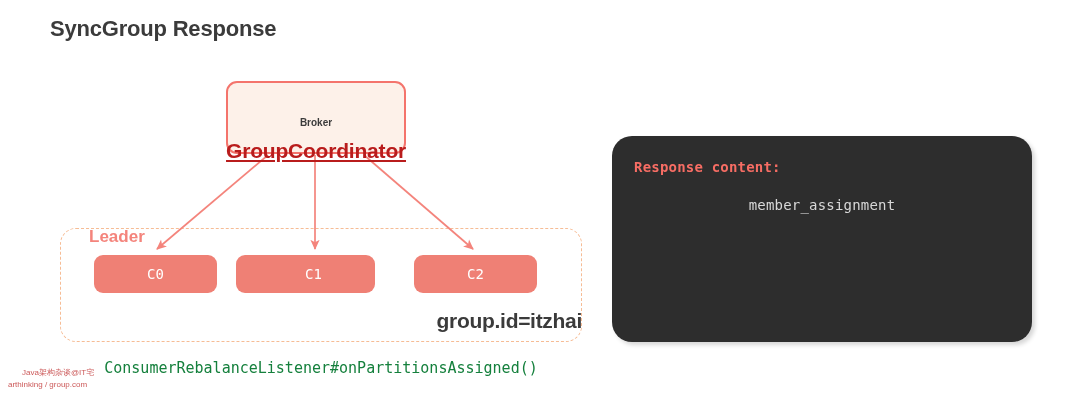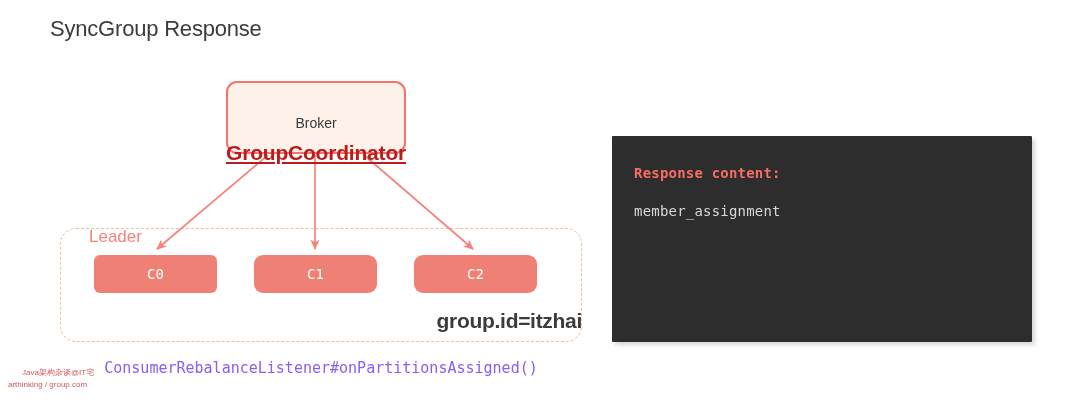--- a/index.html
+++ b/index.html
@@ -22,21 +22,21 @@
     width: 1080px;
     height: 404px;
   }
 
   
   .page-title {
     position: absolute;
     left: 50px;
     top: 16px;
     font-size: 22px;
-    font-weight: normal;
+    font-weight: bold;
     color: #3b3b3b;
     letter-spacing: -0.2px;
     white-space: nowrap;
   }
 
   
   .broker-box {
     position: absolute;
     left: 226px;
     top: 81px;
@@ -46,22 +46,22 @@
     background: #fdf1e9;
     border: 2.5px solid #f4746c;
     border-radius: 11px;
     display: flex;
     flex-direction: column;
     align-items: center;
     justify-content: center;
     z-index: 4;
   }
   .broker-title {
-    font-size: 14px;
-    font-weight: normal;
+    font-size: 10px;
+    font-weight: bold;
     color: #3b3b3b;
     line-height: 1;
     margin-bottom: 12px;
     margin-top: 44px;
   }
   .broker-sub {
     font-size: 21px;
     font-weight: bold;
     color: #b91c1c;
     line-height: 1;
@@ -89,21 +89,21 @@
     box-sizing: border-box;
     border: 1.6px dashed #f6bc95;
     border-radius: 16px;
     z-index: 1;
   }
   .leader-label {
     position: absolute;
     left: 89px;
     top: 228px;
     font-size: 17px;
-    font-weight: normal;
+    font-weight: bold;
     color: #f4847c;
     z-index: 2;
     line-height: 1;
   }
   .consumer-box {
     position: absolute;
     top: 255px;
     width: 123px;
     height: 38px;
     background: #ef8075;
@@ -112,22 +112,22 @@
     align-items: center;
     justify-content: center;
     z-index: 2;
   }
   .consumer-box .c-label {
     color: #ffffff;
     font-size: 14px;
     font-family: "DejaVu Sans Mono", monospace;
     line-height: 1;
   }
-  #consumer-0 { left: 94px; border-radius: 6px; }
-  #consumer-1 { left: 254px; }
+  #consumer-0 { left: 94px; }
+  #consumer-1 { left: 236px; padding-left: 16px; }
   #consumer-2 { left: 414px; align-items: center; }
 
   .group-id {
     position: absolute;
     left: 60px;
     top: 310px;
     width: 522px;
     text-align: right;
     font-size: 21px;
     font-weight: bold;
@@ -139,21 +139,21 @@
 
   
   .caption {
     position: absolute;
     left: 60px;
     top: 361px;
     width: 522px;
     text-align: center;
     font-family: "DejaVu Sans Mono", monospace;
     font-size: 15px;
-    color: #8b5cf6;
+    color: #15803d;
     white-space: nowrap;
     line-height: 1;
   }
 
   
   .watermark {
     position: absolute;
     left: 8px;
     top: 367px;
     z-index: 6;
@@ -174,42 +174,43 @@
   }
 
   
   .response-panel {
     position: absolute;
     left: 612px;
     top: 136px;
     width: 420px;
     height: 206px;
     background: #2d2d2d;
-    border-radius: 1px;
+    border-radius: 20px;
     box-shadow: 3px 3px 4px rgba(0,0,0,0.16);
     z-index: 5;
     box-sizing: border-box;
-    padding: 24px 22px;
+    padding: 18px 22px;
   }
   .response-heading {
     font-family: "DejaVu Sans Mono", monospace;
     font-size: 14px;
     font-weight: bold;
     color: #f76d64;
     line-height: 1;
     margin: 6px 0 0 0;
     letter-spacing: 0.2px;
   }
   .response-body {
     font-family: "DejaVu Sans Mono", monospace;
     font-size: 14px;
     color: #d8d8d8;
     line-height: 1;
     margin: 24px 0 0 0;
     letter-spacing: 0.2px;
+    text-align: center;
   }
 </style>
 </head>
 <body>
 
 <div id="canvas">
 
   <div class="page-title">SyncGroup Response</div>
 
   <svg class="arrows" viewBox="0 0 1080 404" width="1080" height="404">

